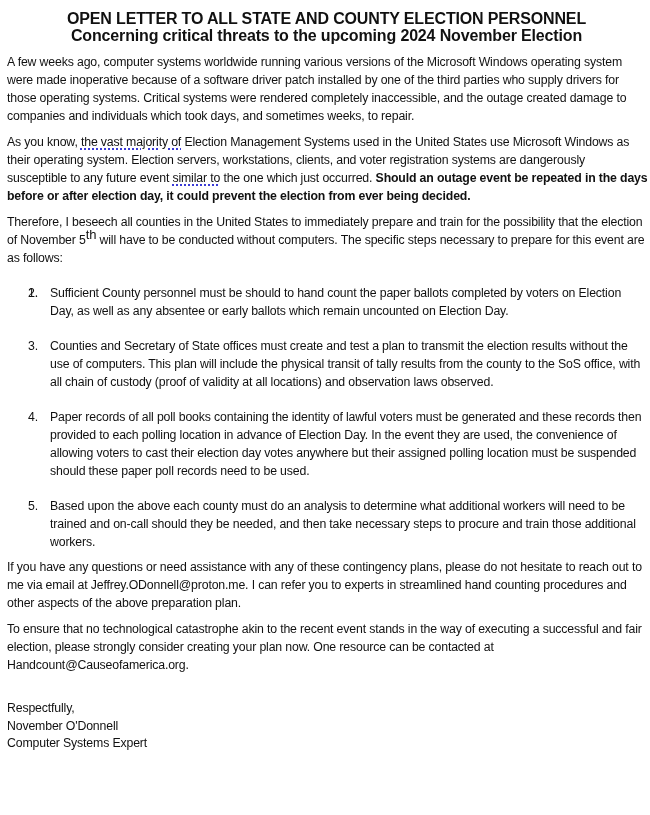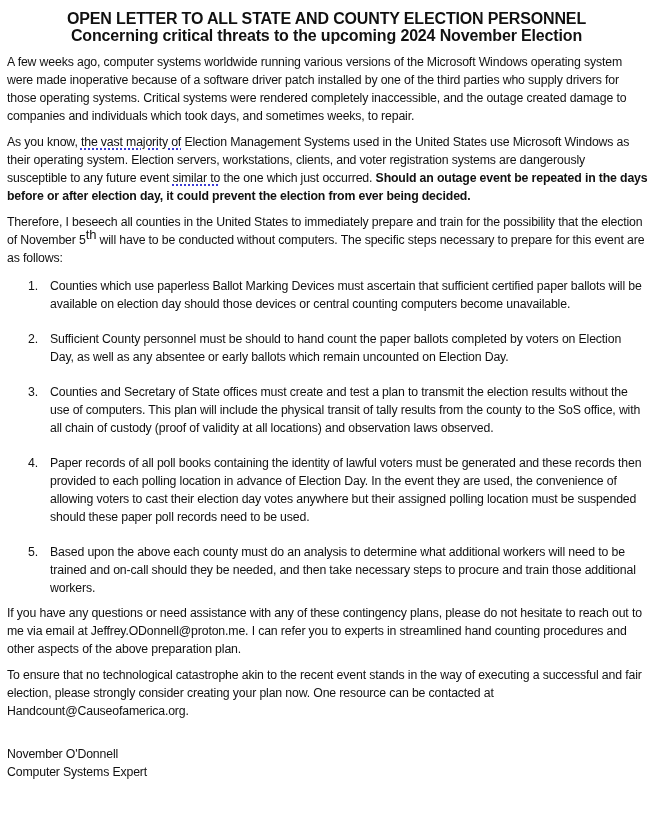--- a/index.html
+++ b/index.html
@@ -83,28 +83,29 @@
   <div class="subtitle">Concerning critical threats to the upcoming 2024 November Election</div>
 
   <p class="para">A few weeks ago, computer systems worldwide running various versions of the Microsoft Windows operating system were made inoperative because of a software driver patch installed by one of the third parties who supply drivers for those operating systems.  Critical systems were rendered completely inaccessible, and the outage created damage to companies and individuals  which took days, and sometimes weeks, to repair.</p>
 
   <p class="para"><span>As you know, </span><span class="dotted">the vast majority of</span><span> Election Management Systems used in the United States use Microsoft Windows as their operating system. Election servers, workstations, clients, and voter registration systems are dangerously susceptible to any future event </span><span class="dotted">similar to</span><span> the one which just occurred. </span><span class="bold">Should an outage event be repeated in the days before or after election day, it could prevent the election from ever being decided.</span></p>
 
 
   <p class="para" style="margin-bottom:0"><span>Therefore, I beseech all counties in the United States to immediately prepare and train for the possibility that the election of November 5</span><sup class="ord">th</sup><span> will have to be conducted without computers. The specific steps necessary to prepare for this event are as follows:</span></p>
 
   <ol class="steps">
-    <li><span class="num">1.</span><span>Counties which use paperless Ballot Marking Devices must ascertain that sufficient certified paper ballots will be available on election day should those devices or central counting computers become unavailable.</span></li>
+    <li><span class="num">1.</span></li>
     <li><span class="num">2.</span><span>Sufficient County personnel must be should to hand count the paper ballots completed by voters on Election Day, as well as any absentee or early ballots which remain uncounted on Election Day.</span></li>
     <li><span class="num">3.</span><span>Counties and Secretary of State offices must create and test a plan to transmit the election results without the use of computers. This plan will include the physical transit of tally results from the county to the SoS office, with all chain of custody (proof of validity at all locations) and observation laws observed.</span></li>
     <li><span class="num">4.</span><span>Paper records of all poll books containing the identity of lawful voters must be generated and these records then provided to each polling location in advance of Election Day. In the event they are used,  the convenience of allowing voters to cast their election day votes anywhere but their assigned polling location must be suspended should these paper poll records need to be used.</span></li>
     <li><span class="num">5.</span><span>Based upon the above each county must do an analysis to determine what additional workers will need to be trained and on-call should they be needed, and then take necessary steps to procure and train those additional workers.</span></li>
   </ol>
 
   <p class="para">If you have any questions or need assistance with any of these contingency plans, please do not hesitate to reach out to me via email at Jeffrey.ODonnell@proton.me.  I can refer you to experts in streamlined hand counting procedures and other aspects of the above preparation plan.</p>
 
   <p class="para">To ensure that no technological catastrophe akin to the recent event stands in the way of executing a successful and fair election, please strongly consider creating your plan now. One resource can be contacted at Handcount@Causeofamerica.org.</p>
 
   <div class="signature">
+    <div>Respectfully,</div>
     <div>November O'Donnell</div>
     <div>Computer Systems Expert</div>
   </div>
 </div>
 
 </body></html>

